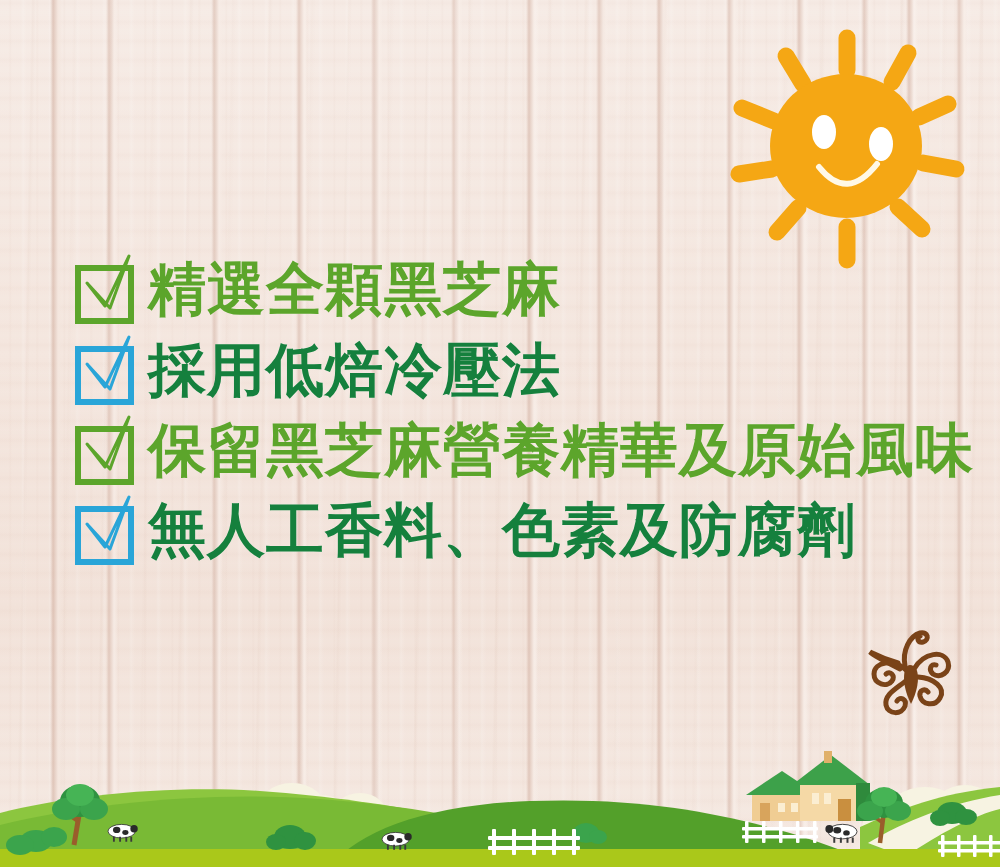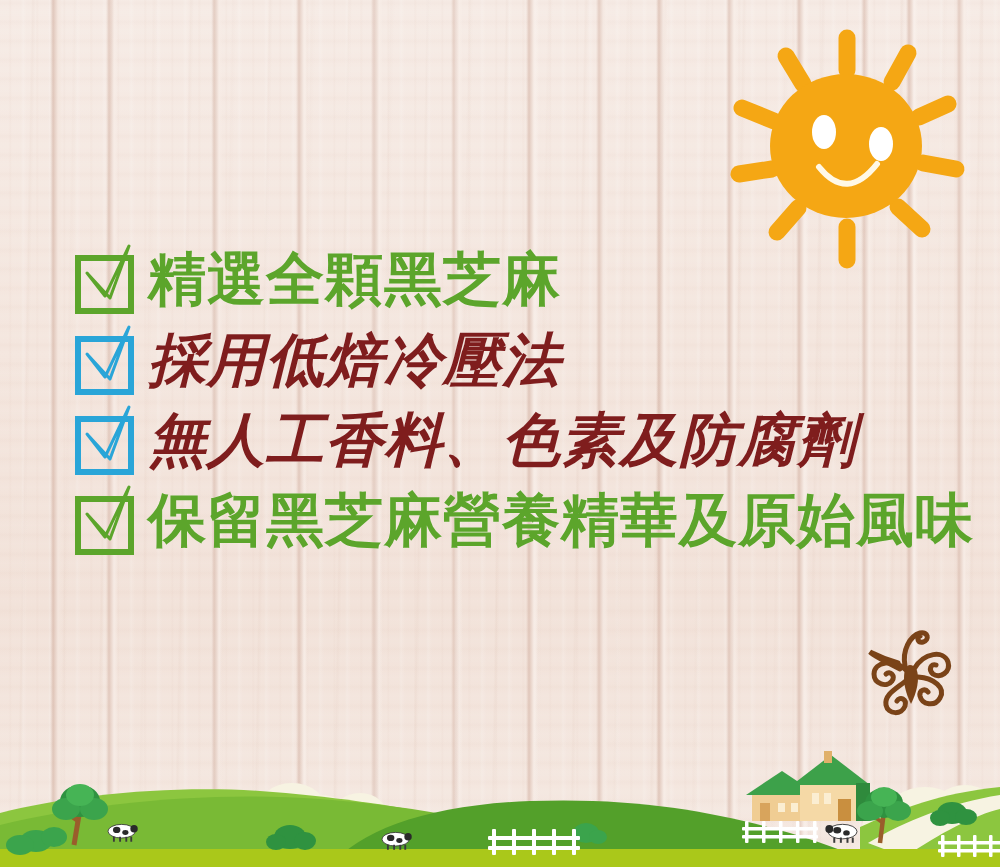--- a/index.html
+++ b/index.html
@@ -125,21 +125,21 @@
     left: 722px;
     top: 24px;
     width: 250px;
     height: 250px;
   }
 
   
   .checklist {
     position: absolute;
     left: 74px;
-    top: 238px;
+    top: 248px;
     width: 880px;
   }
   .check-row {
     display: flex;
     align-items: center;
     height: 80px;
     position: relative;
   }
   .check-row.r1 { height: 82px; }
   .cb {
@@ -152,21 +152,21 @@
   .row-text {
     font-family: "Liberation Sans", sans-serif;
     font-size: 58px;
     font-weight: bold;
     letter-spacing: 1px;
     line-height: 1;
     white-space: nowrap;
     text-shadow: 0 0 1px rgba(255,255,255,0.6);
   }
   .green { color: #5ca52b; }
-  .blue  { color: #7f1d1d; font-style: italic; }
+  .blue  { color: #15803d; }
 
   
   .butterfly {
     position: absolute;
     left: 858px;
     top: 622px;
     width: 112px;
     height: 100px;
   }
 
@@ -234,35 +234,35 @@
           <rect x="4" y="16" width="53" height="53" fill="none" stroke="#29a5d8" stroke-width="6"></rect>
           <path d="M13 31 L31 54 L55 4 L36 56 Z" fill="none" stroke="#29a5d8" stroke-width="3" stroke-linejoin="round"></path>
         </svg>
       </div>
       <div class="row-text blue">採用低焙冷壓法</div>
     </div>
 
     <div class="check-row">
       <div class="cb">
         <svg viewBox="0 0 62 74" width="62" height="74" aria-hidden="true">
+          <rect x="4" y="16" width="53" height="53" fill="none" stroke="#5ca52b" stroke-width="6"></rect>
+          <path d="M13 31 L31 54 L55 4 L36 56 Z" fill="none" stroke="#5ca52b" stroke-width="3" stroke-linejoin="round"></path>
+        </svg>
+      </div>
+      <div class="row-text green">保留黑芝麻營養精華及原始風味</div>
+    </div>
+
+    <div class="check-row">
+      <div class="cb">
+        <svg viewBox="0 0 62 74" width="62" height="74" aria-hidden="true">
           <rect x="4" y="16" width="53" height="53" fill="none" stroke="#29a5d8" stroke-width="6"></rect>
           <path d="M13 31 L31 54 L55 4 L36 56 Z" fill="none" stroke="#29a5d8" stroke-width="3" stroke-linejoin="round"></path>
         </svg>
       </div>
       <div class="row-text blue">無人工香料、色素及防腐劑</div>
-    </div>
-
-    <div class="check-row">
-      <div class="cb">
-        <svg viewBox="0 0 62 74" width="62" height="74" aria-hidden="true">
-          <rect x="4" y="16" width="53" height="53" fill="none" stroke="#5ca52b" stroke-width="6"></rect>
-          <path d="M13 31 L31 54 L55 4 L36 56 Z" fill="none" stroke="#5ca52b" stroke-width="3" stroke-linejoin="round"></path>
-        </svg>
-      </div>
-      <div class="row-text green">保留黑芝麻營養精華及原始風味</div>
     </div>
 
 
   </div>
 
   <div class="butterfly">
     <svg viewBox="0 0 112 100" width="112" height="100" aria-hidden="true">
       <g fill="none" stroke="#7a4318" stroke-width="5" stroke-linecap="round">
 
         <path d="M47 44 C44 28 52 14 62 11 C70 9 72 18 65 20 C60 21 58 16 62 14"></path>

